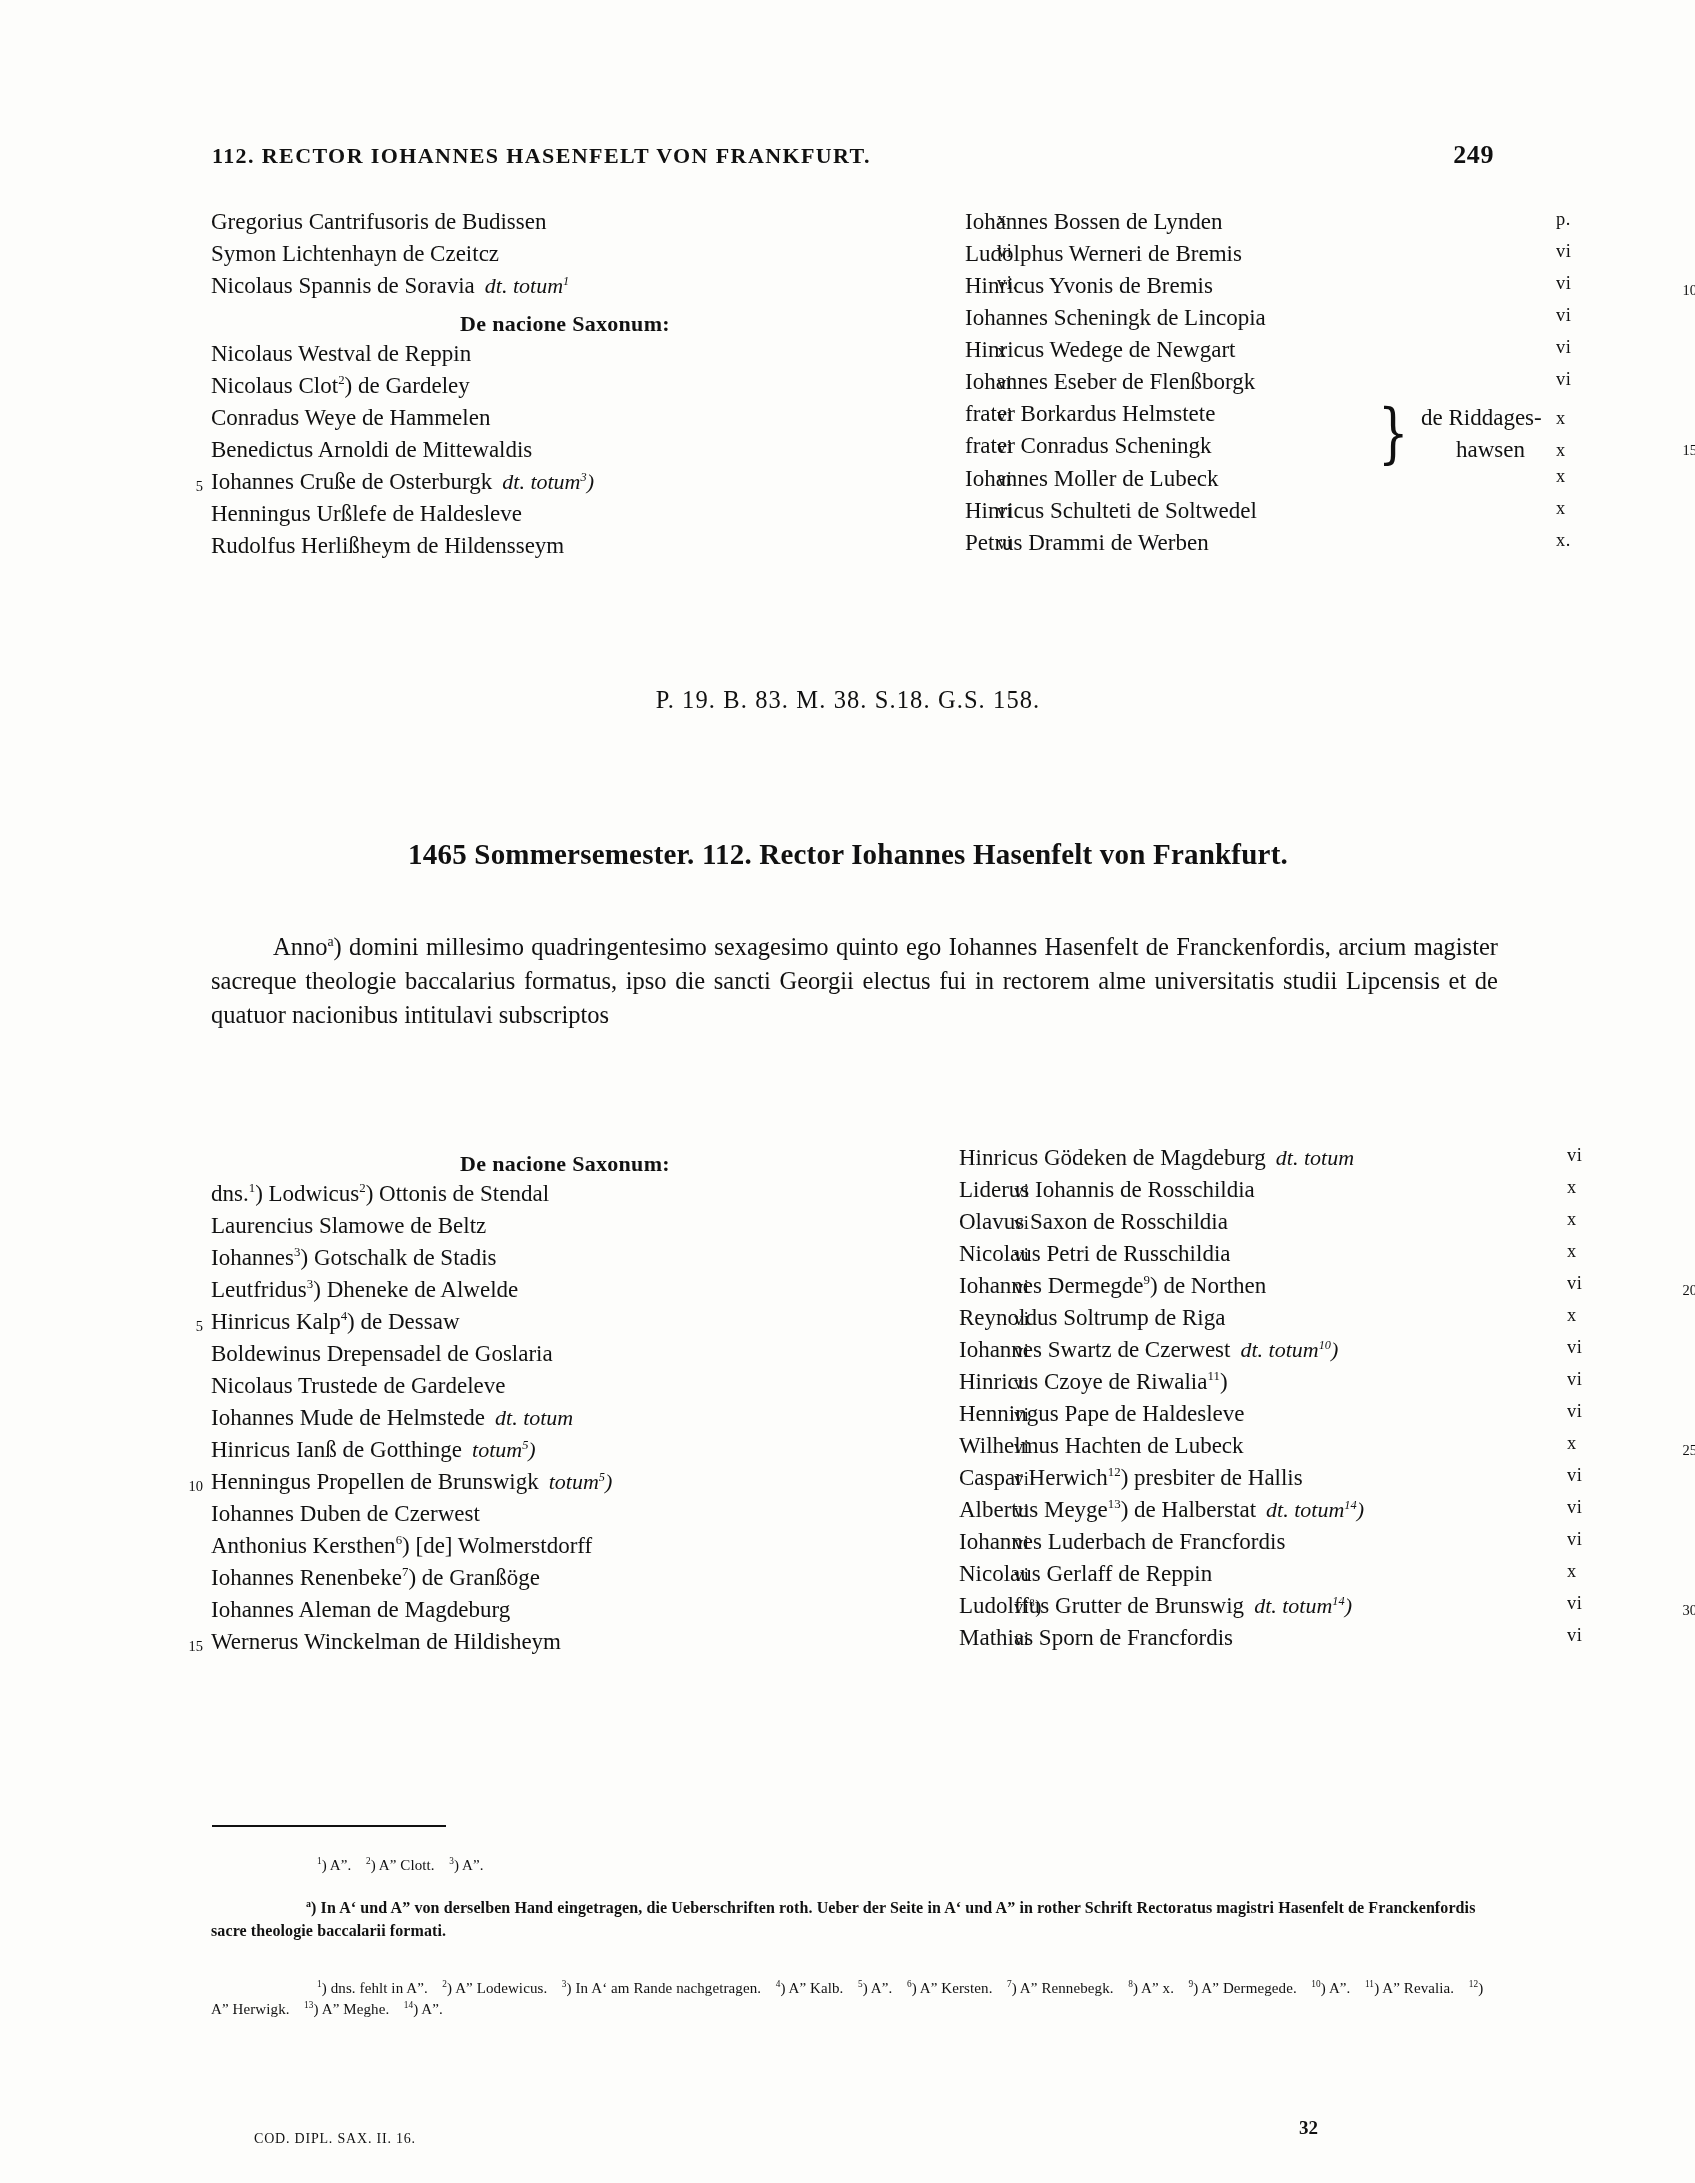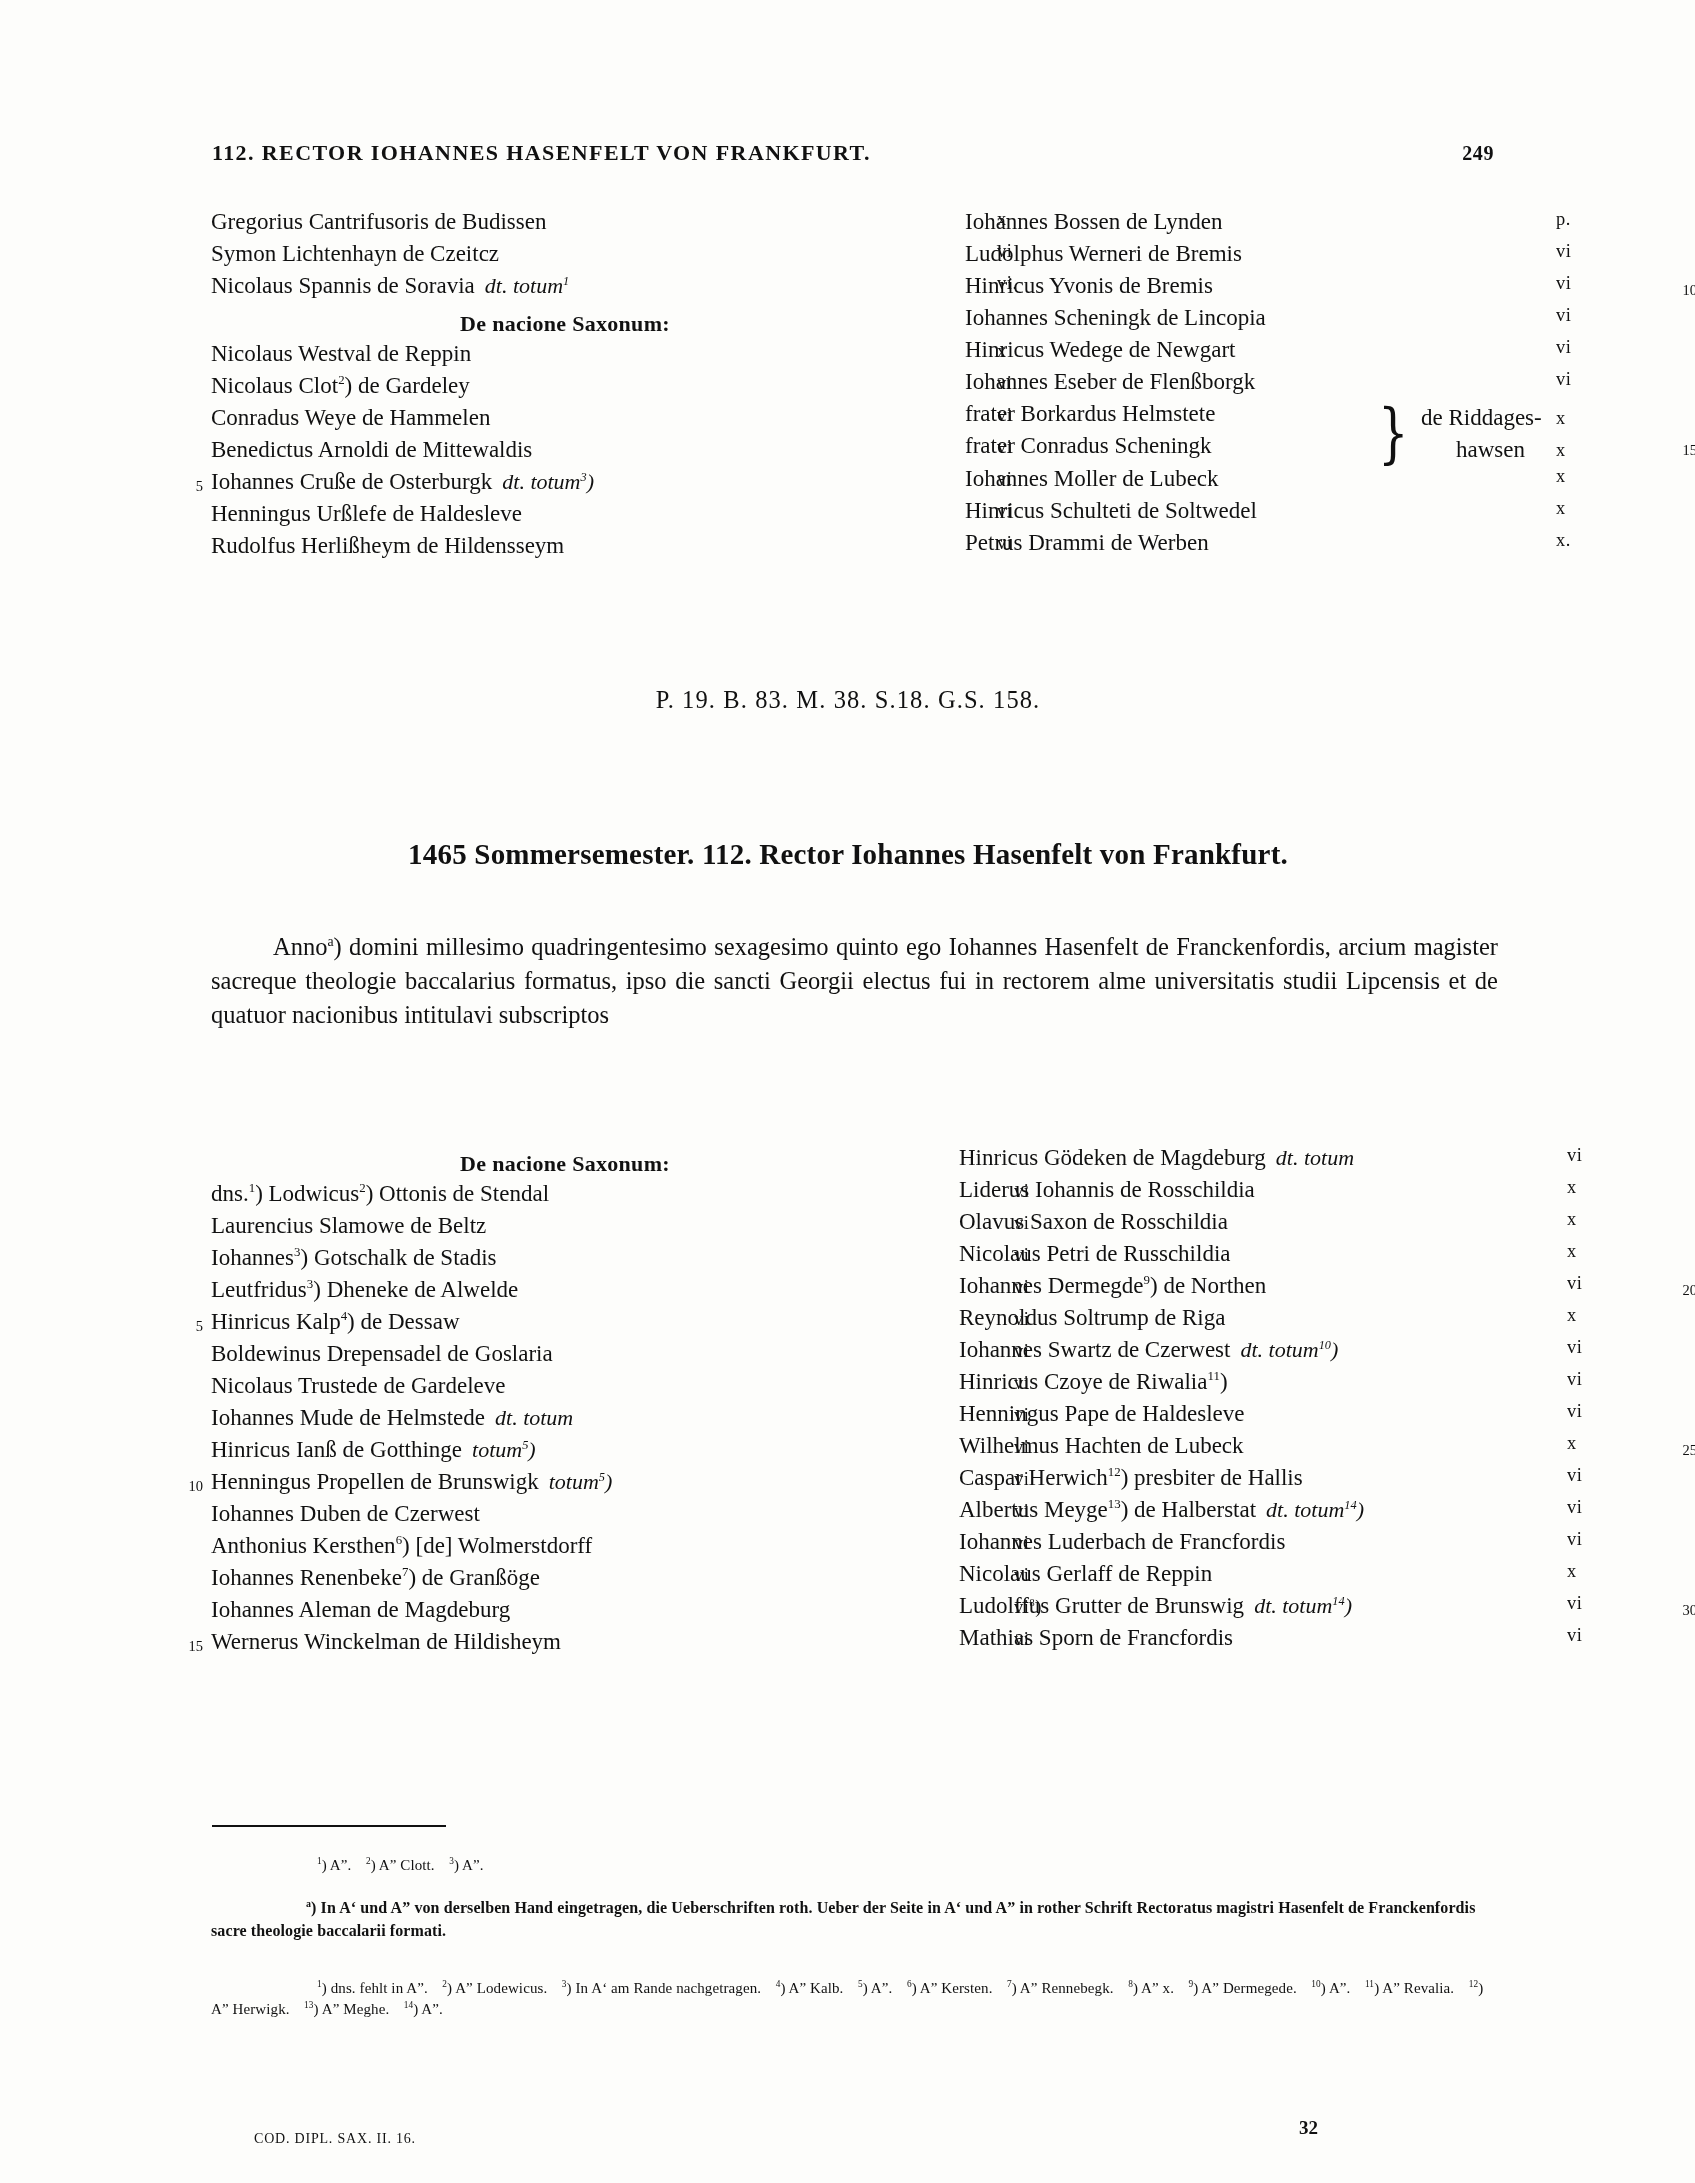--- a/index.html
+++ b/index.html
@@ -15,21 +15,21 @@
 
   
   .runhead {
     position:absolute; left:212px; top:120px; width:1282px;
     display:flex; align-items:baseline; justify-content:space-between;
   }
   .runhead-title {
     font-size:22px; font-weight:bold; letter-spacing:1.4px;
     font-variant:small-caps; white-space:nowrap;
   }
-  .runhead-page { font-size:20px; font-weight:bold; letter-spacing:0.6px; }
+  .runhead-page { font-size:26px; font-weight:bold; letter-spacing:0.6px; }
 
   
   .cols { position:absolute; display:flex; }
   .col { position:relative; }
   .entry {
     display:flex; align-items:baseline;
     font-size:23px; line-height:1.0;
     height:32px; white-space:nowrap;
   }
   .lineno {

